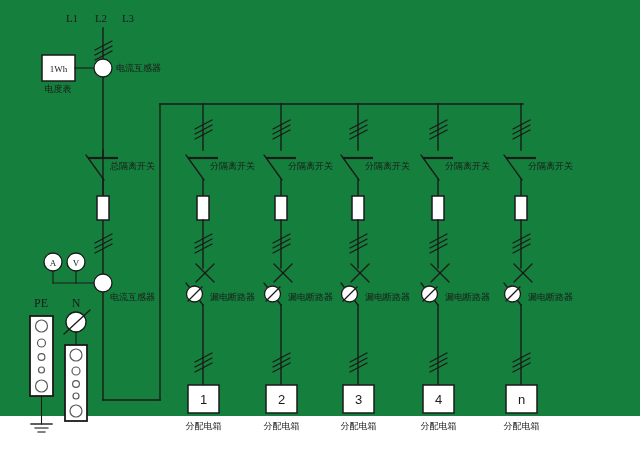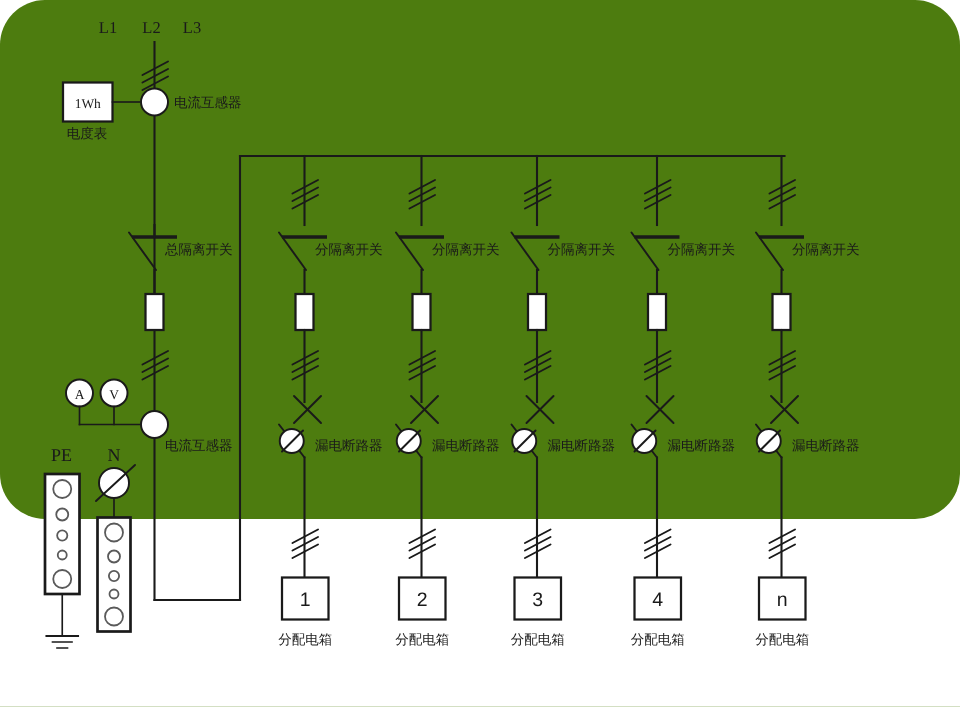--- a/index.html
+++ b/index.html
@@ -1,20 +1,20 @@
 <!DOCTYPE html>
 <html><head>
 <meta charset="utf-8">
 <style>
   html,body{margin:0;padding:0;background:#ffffff;}
   body{
     font-family:"Liberation Sans","DejaVu Sans",sans-serif;
     width:640px;height:471px;overflow:hidden;position:relative;
   }
-  #diagram-root{position:relative;width:640px;height:346px;background:#4d7c0f;border-radius:30px;}
+  #diagram-root{position:relative;width:640px;height:416px;background:#15803d;}
   svg#schematic{position:absolute;left:0;top:0;width:640px;height:471px;display:block;}
   text{font-family:"Liberation Sans","DejaVu Sans",sans-serif;fill:#1a1a1a;}
   .lbl-cn{font-size:9px;}
   .lbl-phase{font-size:11px;font-family:"Liberation Serif","DejaVu Serif",serif;}
   .lbl-pe{font-size:12px;font-family:"Liberation Serif","DejaVu Serif",serif;}
   .lbl-meter{font-size:9px;font-family:"Liberation Serif","DejaVu Serif",serif;}
   .lbl-box-num{font-size:13px;font-family:"Liberation Sans","DejaVu Sans",sans-serif;}
   .lbl-inst{font-size:9px;font-family:"Liberation Serif","DejaVu Serif",serif;}
   .wire{stroke:#1a1a1a;stroke-width:1.4;fill:none;stroke-linecap:square;}
   .wire-thin{stroke:#1a1a1a;stroke-width:1.1;fill:none;stroke-linecap:square;}

